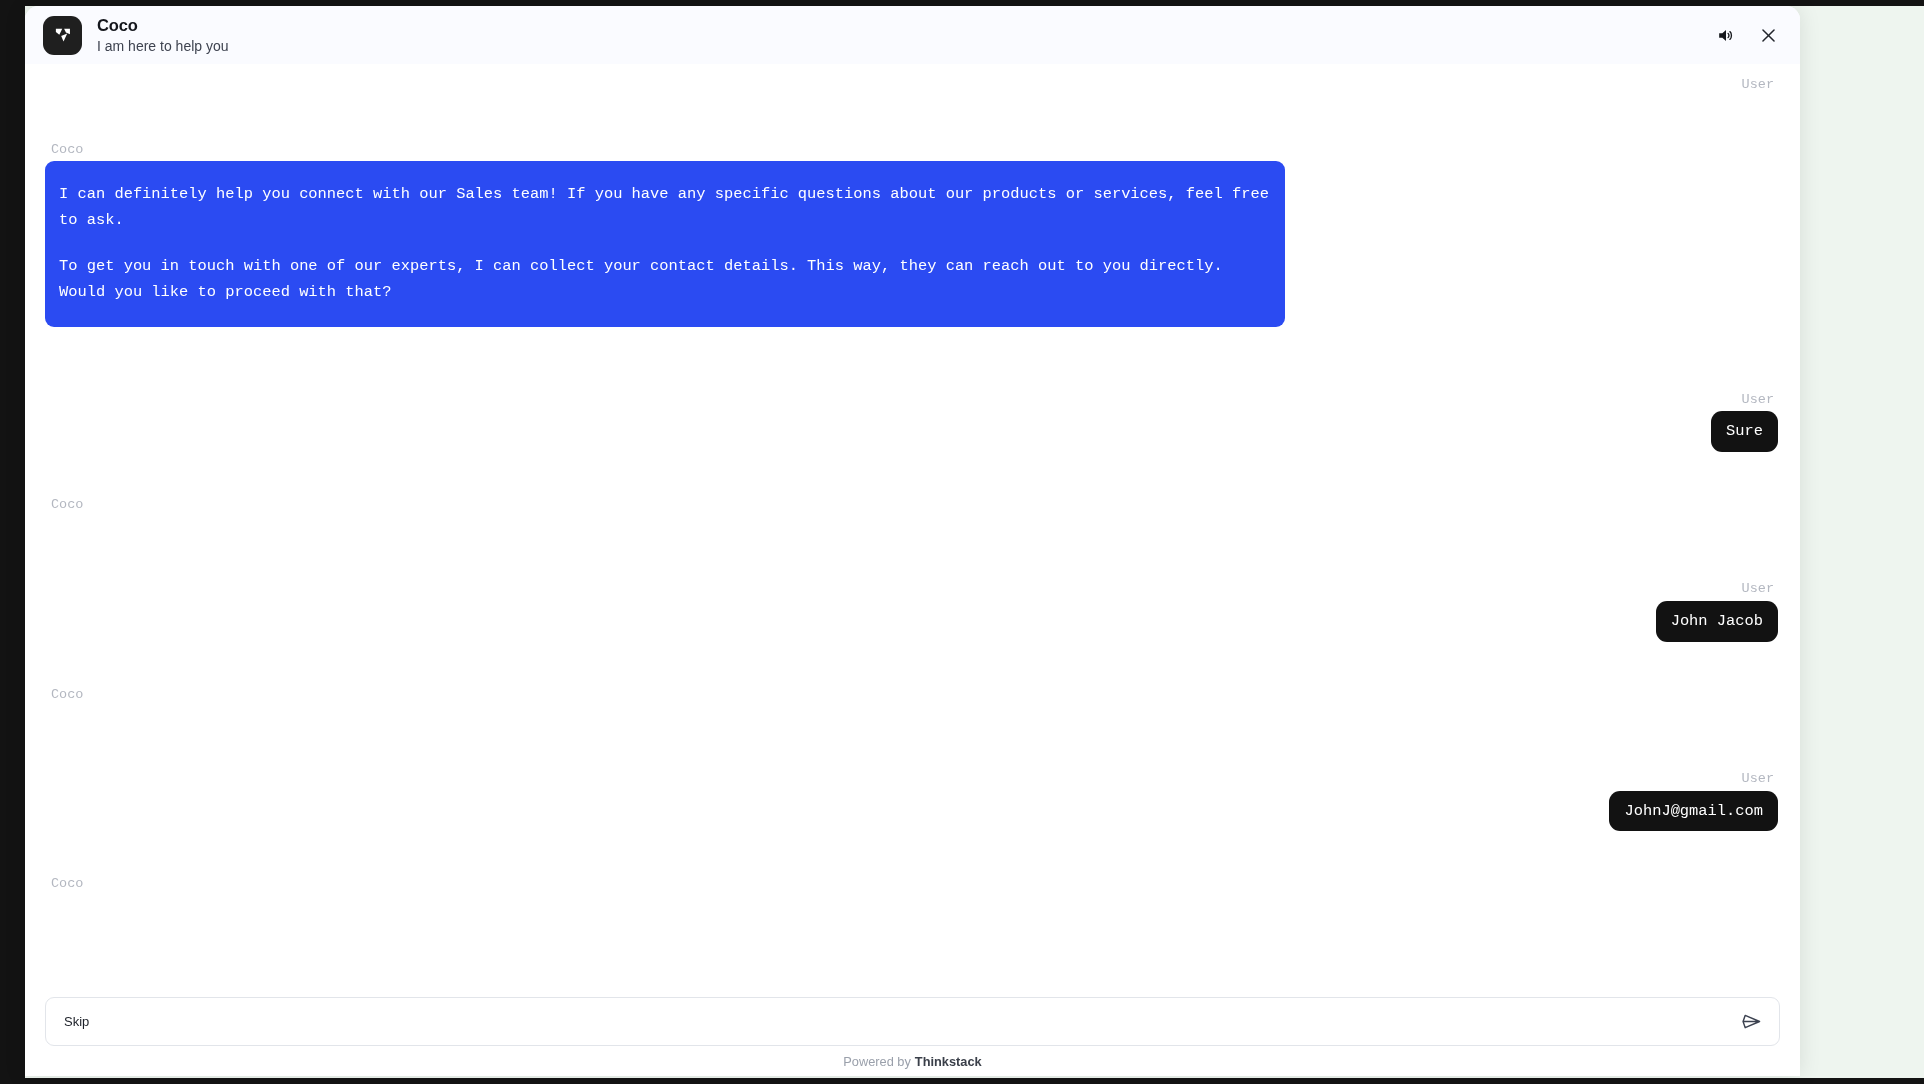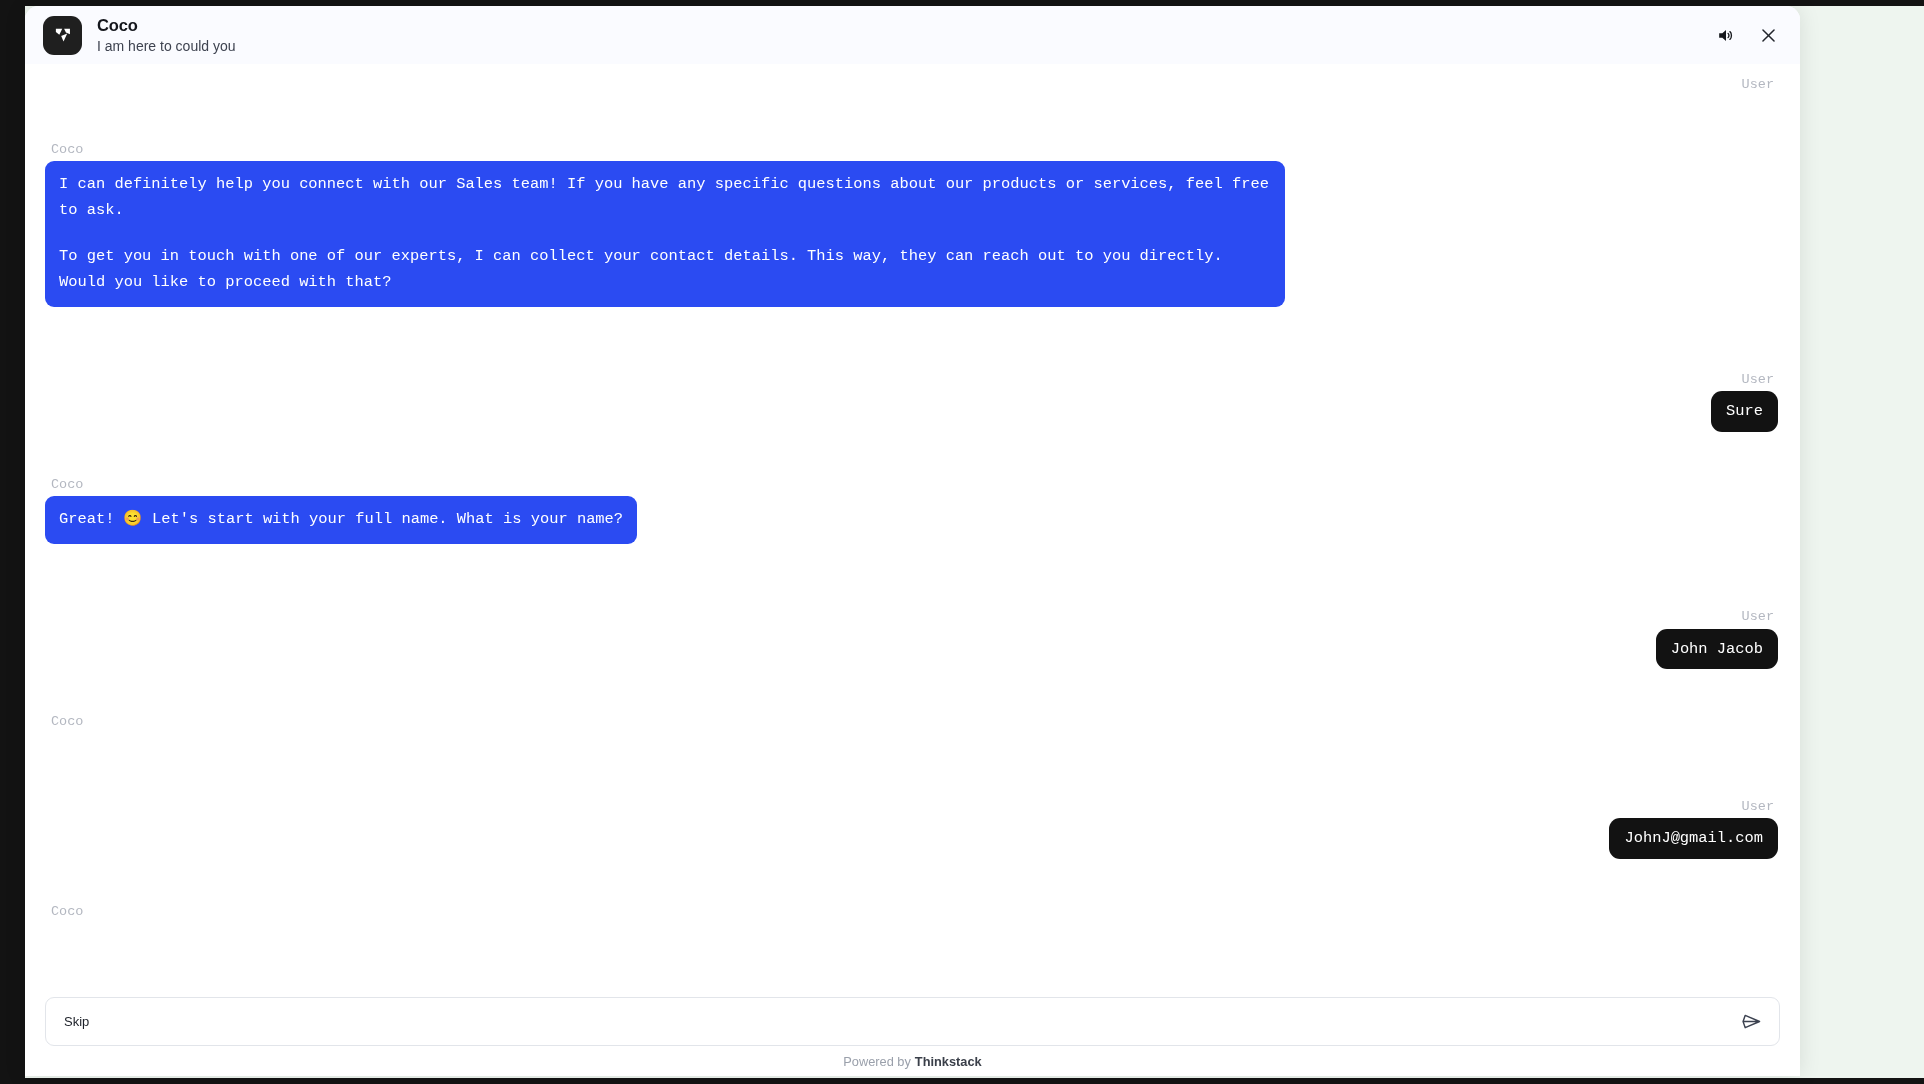--- a/index.html
+++ b/index.html
@@ -117,21 +117,21 @@
     color: #b3b7c0;
     margin: 0 4px 5px 6px;
     line-height: 1;
   }
   .msg-row.bot .msg-author { margin-left: 6px; }
   .msg-row.user .msg-author { margin-right: 4px; }
 
   .bubble {
     max-width: 1240px;
     border-radius: 10px;
-    padding: 11px 14px;
+    padding: 21px 14px;
     font-size: 15.4px;
     line-height: 1.68;
     box-sizing: border-box;
     word-wrap: break-word;
   }
   .bubble.bot {
     background: #2b4bf2;
     color: #ffffff;
     border-radius: 9px;
   }
@@ -218,21 +218,21 @@
     <div class="header">
       <div class="brand-logo">
         <svg width="22" height="22" viewBox="0 0 24 24" aria-hidden="true">
           <path d="M4.2 5.2 L11.2 5.2 L8.0 11.8 L4.2 8.6 Z" fill="#ffffff"></path>
           <path d="M13.2 5.2 L19.6 5.2 L19.6 11.2 L15.2 9.4 Z" fill="#ffffff"></path>
           <path d="M10.0 13.0 L16.6 10.4 L12.6 19.0 Z" fill="#ffffff"></path>
         </svg>
       </div>
       <div class="brand-text">
         <div class="brand-name">Coco</div>
-        <div class="brand-tagline">I am here to could you</div>
+        <div class="brand-tagline">I am here to help you</div>
       </div>
       <div class="header-actions">
         <div class="hdr-icon">
           <svg width="19" height="19" viewBox="0 0 24 24" aria-hidden="true">
             <path d="M4 9.2 L8 9.2 L12.6 5.2 L12.6 18.8 L8 14.8 L4 14.8 Z" fill="#16181d"></path>
             <path d="M15.3 9.4 C16.7 10.3 16.7 13.7 15.3 14.6" stroke="#16181d" stroke-width="1.7" fill="none" stroke-linecap="round"></path>
             <path d="M17.6 7.1 C20.1 8.9 20.1 15.1 17.6 16.9" stroke="#16181d" stroke-width="1.7" fill="none" stroke-linecap="round"></path>
           </svg>
         </div>
         <div class="hdr-icon">
@@ -258,23 +258,20 @@
         <div class="spacer-md"></div>
         <div class="msg-row user">
           <div class="msg-author">User</div>
           <div class="bubble user">
             <p>Sure</p>
           </div>
         </div>
         <div class="spacer-sm"></div>
         <div class="msg-row bot">
           <div class="msg-author">Coco</div>
-          <div class="bubble bot">
-            <p>Great! 😊 Let's start with your full name. What is your name?</p>
-          </div>
         </div>
         <div class="spacer-md"></div>
         <div class="msg-row user">
           <div class="msg-author">User</div>
           <div class="bubble user">
             <p>John Jacob</p>
           </div>
         </div>
         <div class="spacer-sm"></div>
         <div class="msg-row bot">

